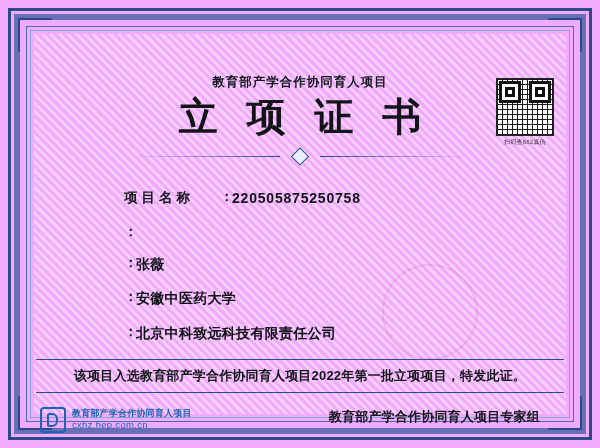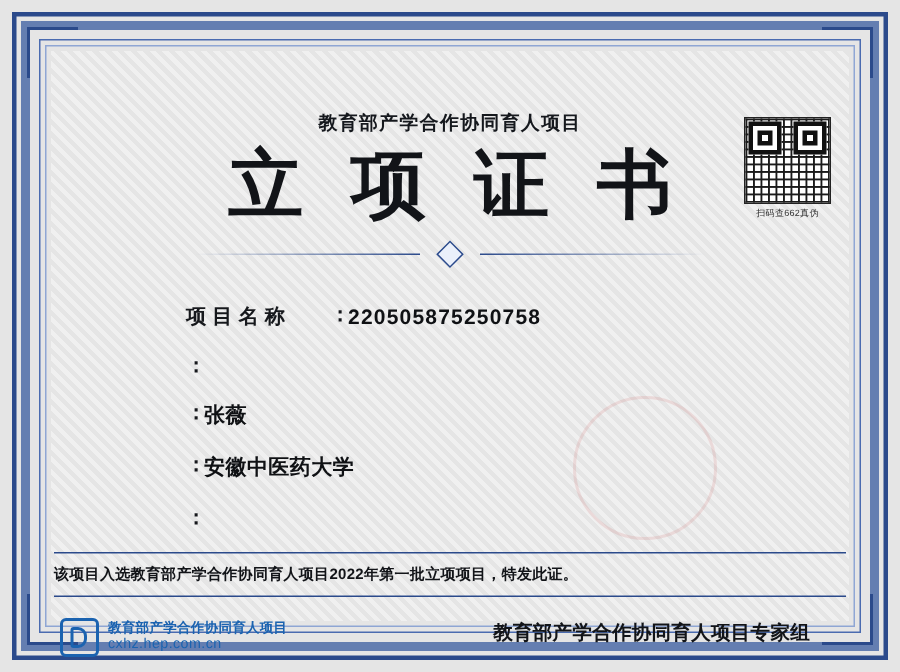--- a/index.html
+++ b/index.html
@@ -11,21 +11,21 @@
     height: 448px;
     background: #ffffff;
     font-family: "Liberation Sans", sans-serif;
     overflow: hidden;
   }
 
   .certificate {
     position: relative;
     width: 600px;
     height: 448px;
-    background: #e5e5e5;
+    background: #f0abfc;
     box-sizing: border-box;
   }
 
   
   .frame-outer {
     position: absolute;
     left: 8px; top: 8px; right: 8px; bottom: 8px;
     border: 3px solid #2b4a8b;
     box-sizing: border-box;
   }
@@ -80,21 +80,21 @@
   .org-line {
     text-align: center;
     font-size: 12.5px;
     font-weight: bold;
     color: #15181d;
     letter-spacing: 1px;
     margin-top: 38px;
   }
   .main-title {
     text-align: center;
-    font-size: 50px;
+    font-size: 39px;
     font-weight: bold;
     color: #121418;
     letter-spacing: 9px;
     margin-top: 4px;
     line-height: 1.15;
     text-indent: 9px;
   }
   .divider {
     margin: 10px auto 0 auto;
     width: 340px;
@@ -200,22 +200,22 @@
   .field-value.mono {
     letter-spacing: 0.8px;
   }
 
   
   .statement {
     margin-top: 14px;
     border-top: 1.5px solid #2b4a8b;
     border-bottom: 1.5px solid #2b4a8b;
     padding: 7px 0 7px 0;
-    text-align: left;
-    font-size: 10px;
+    text-align: center;
+    font-size: 13px;
     font-weight: bold;
     color: #121418;
     letter-spacing: 0.2px;
   }
 
   
   .footer {
     margin-top: 14px;
     display: flex;
     justify-content: space-between;
@@ -333,20 +333,21 @@
         <div class="field-value">张薇</div>
       </div>
 
       <div class="field-row">
         <div class="field-colon">：</div>
         <div class="field-value">安徽中医药大学</div>
       </div>
 
       <div class="field-row">
         <div class="field-colon">：</div>
+        <div class="field-value">北京中科致远科技有限责任公司</div>
       </div>
 
     </div>
 
     <div class="statement">该项目入选教育部产学合作协同育人项目2022年第一批立项项目，特发此证。</div>
 
     <div class="footer">
       <div class="logo-wrap">
         <div class="logo-mark"></div>
         <div class="logo-text">

